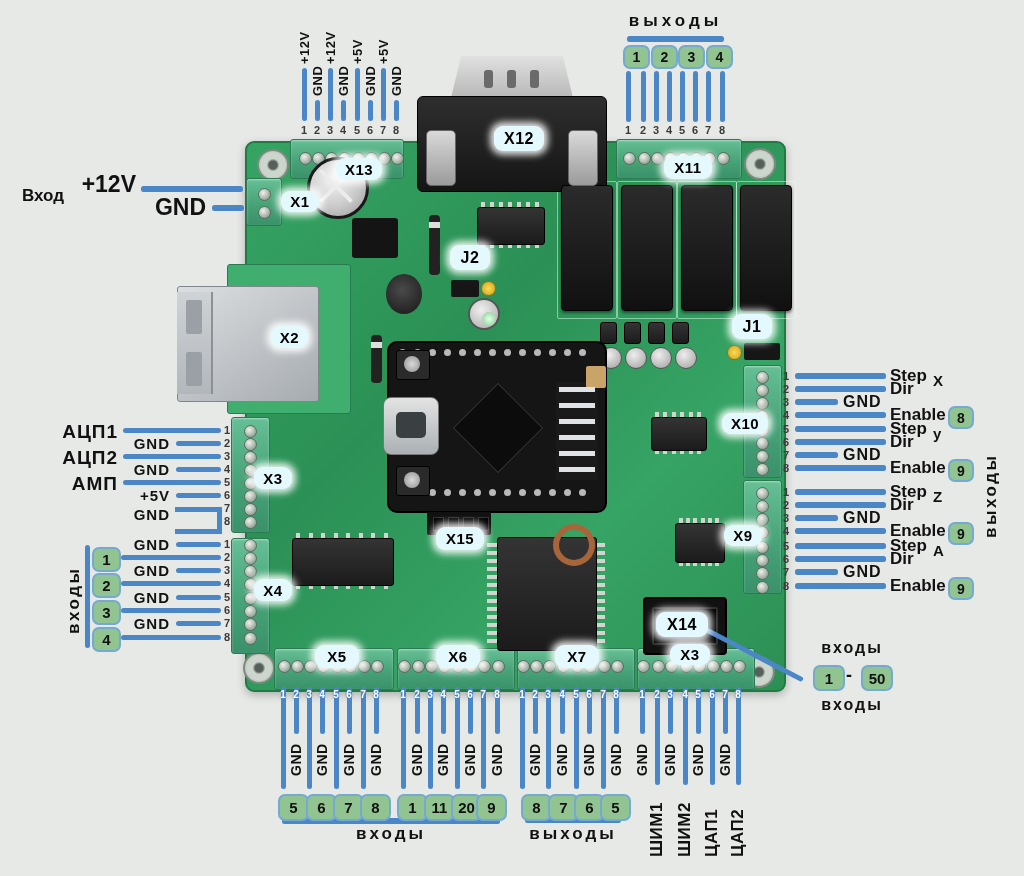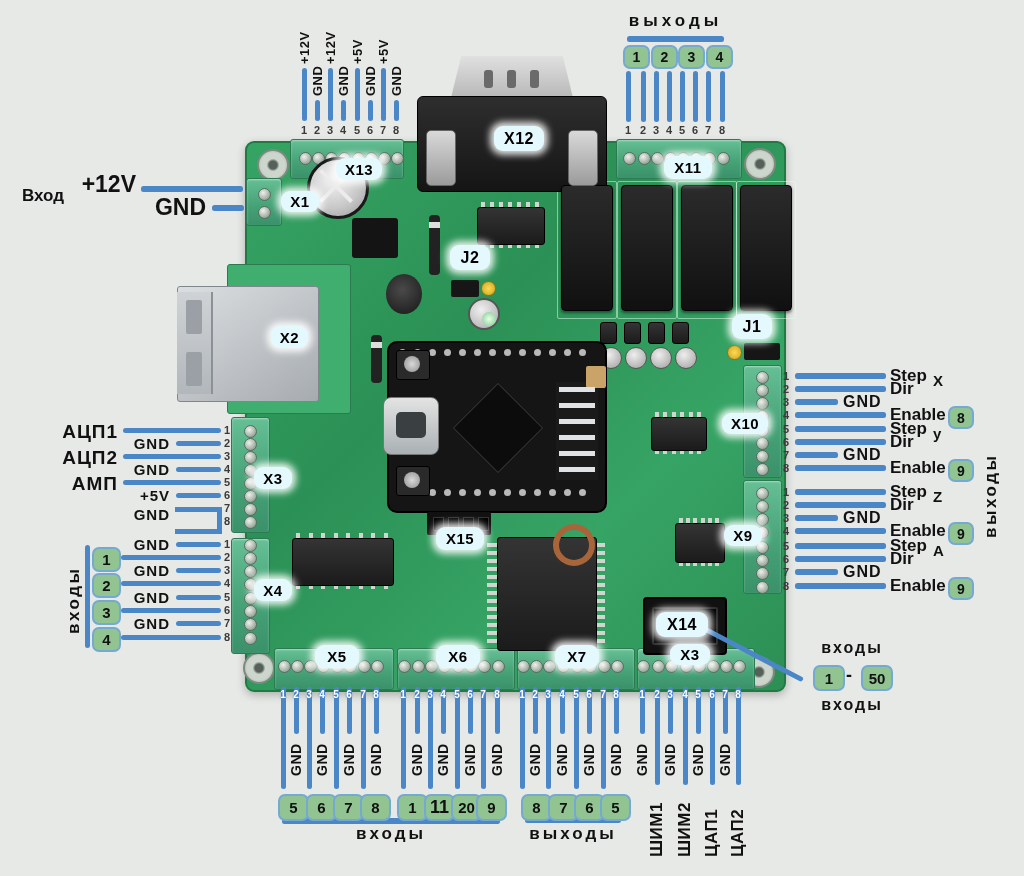--- a/index.html
+++ b/index.html
@@ -541,21 +541,21 @@
     <div class="bline" style="left: 454.5px; top: 687px; width: 5px; height: 102px;"></div>
     <div class="wnum" style="left: 470px; top: 689px;">6</div>
     <div class="bline" style="left: 467.5px; top: 687px; width: 5px; height: 47px;"></div>
     <div class="vtext" style="left: 478px; top: 760px; height: 16px; line-height: 16px; font-size: 14px; letter-spacing: 0.5px;">GND</div>
     <div class="wnum" style="left: 483px; top: 689px;">7</div>
     <div class="bline" style="left: 480.5px; top: 687px; width: 5px; height: 102px;"></div>
     <div class="wnum" style="left: 497px; top: 689px;">8</div>
     <div class="bline" style="left: 494.5px; top: 687px; width: 5px; height: 47px;"></div>
     <div class="vtext" style="left: 505px; top: 760px; height: 16px; line-height: 16px; font-size: 14px; letter-spacing: 0.5px;">GND</div>
     <div class="badge" style="left: 397px; top: 794px; width: 27px; height: 23px; font-size: 15px;">1</div>
-    <div class="badge" style="left: 424px; top: 794px; width: 27px; height: 23px; font-size: 18px;">11</div>
+    <div class="badge" style="left: 424px; top: 794px; width: 27px; height: 23px; font-size: 15px;">11</div>
     <div class="badge" style="left: 451px; top: 794px; width: 27px; height: 23px; font-size: 15px;">20</div>
     <div class="badge" style="left: 476px; top: 794px; width: 27px; height: 23px; font-size: 15px;">9</div>
     <div class="wnum" style="left: 522px; top: 689px;">1</div>
     <div class="bline" style="left: 519.5px; top: 687px; width: 5px; height: 102px;"></div>
     <div class="wnum" style="left: 535px; top: 689px;">2</div>
     <div class="bline" style="left: 532.5px; top: 687px; width: 5px; height: 47px;"></div>
     <div class="vtext" style="left: 543px; top: 760px; height: 16px; line-height: 16px; font-size: 14px; letter-spacing: 0.5px;">GND</div>
     <div class="wnum" style="left: 548px; top: 689px;">3</div>
     <div class="bline" style="left: 545.5px; top: 687px; width: 5px; height: 102px;"></div>
     <div class="wnum" style="left: 562px; top: 689px;">4</div>

